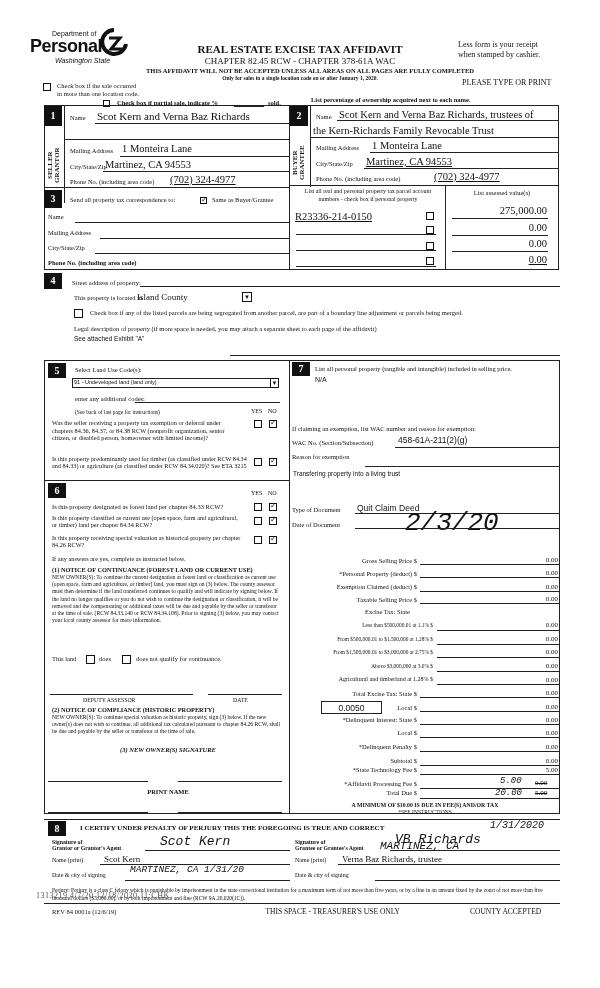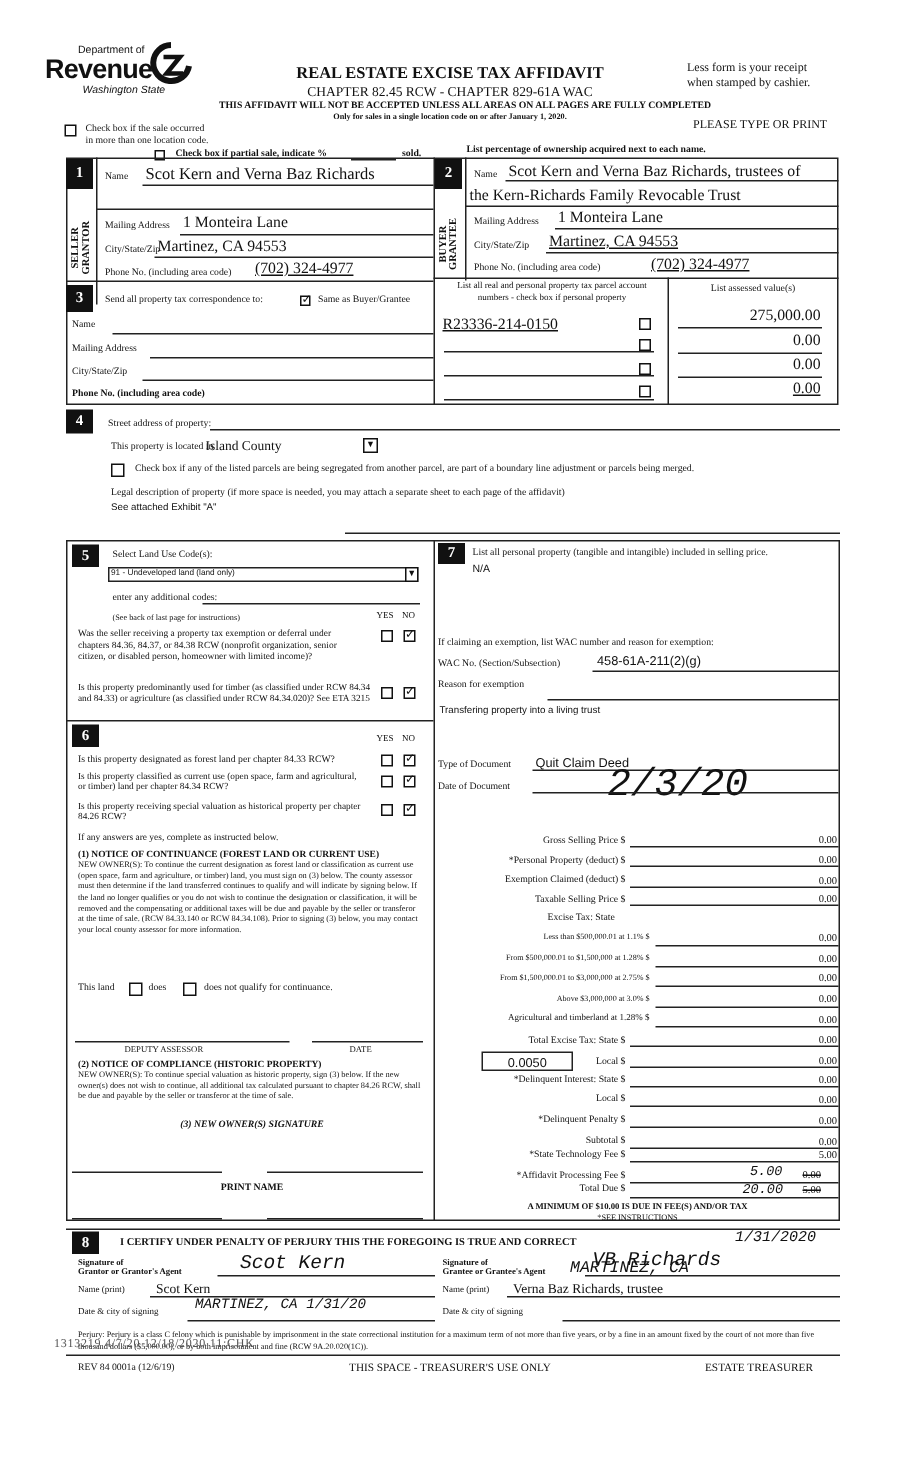--- a/index.html
+++ b/index.html
@@ -20,29 +20,29 @@
   .bold { font-weight: bold; }
   .vert { position: absolute; writing-mode: vertical-rl; transform: rotate(180deg); font-size: 7px; font-weight: bold; text-align: center; line-height: 7px; }
   .dropdown-btn { position: absolute; width: 10px; height: 10px; border: 1px solid #111; font-size: 6px; line-height: 8px; text-align: center; background: #fff; }
   .strike { text-decoration: line-through; }
 </style>
 </head>
 <body>
 
 <div>
   <div class="abs sans" style="left:52px;top:30px;font-size:7px;">Department of</div>
-  <div class="abs sans bold" style="left:30px;top:36px;font-size:18px;letter-spacing:-0.5px;">Revenue</div>
+  <div class="abs sans bold" style="left:30px;top:36px;font-size:18px;letter-spacing:-0.5px;">Personal</div>
   <div class="abs sans" style="left:55px;top:57px;font-size:7px;font-style:italic;">Washington State</div>
   <svg class="abs" style="left:100px;top:28px;" width="28" height="30" viewBox="0 0 28 30">
     <path d="M14 2 A12 12 0 1 0 26 16" fill="none" stroke="#111" stroke-width="4"></path>
     <path d="M9 10 L20 10 L11 21 L22 21" fill="none" stroke="#111" stroke-width="3"></path>
   </svg>
 </div>
 <div class="abs serif bold" style="left:160px;top:43px;width:280px;text-align:center;font-size:11px;">REAL ESTATE EXCISE TAX AFFIDAVIT</div>
-<div class="abs serif" style="left:160px;top:56px;width:280px;text-align:center;font-size:9px;">CHAPTER 82.45 RCW - CHAPTER 829-61A WAC</div>
+<div class="abs serif" style="left:160px;top:56px;width:280px;text-align:center;font-size:9px;">CHAPTER 82.45 RCW - CHAPTER 378-61A WAC</div>
 <div class="abs serif" style="left:458px;top:40px;font-size:8px;">Less form is your receipt</div>
 <div class="abs serif" style="left:458px;top:50px;font-size:8px;">when stamped by cashier.</div>
 <div class="abs serif bold" style="left:110px;top:67px;width:400px;text-align:center;font-size:6.5px;">THIS AFFIDAVIT WILL NOT BE ACCEPTED UNLESS ALL AREAS ON ALL PAGES ARE FULLY COMPLETED</div>
 <div class="abs serif bold" style="left:160px;top:75px;width:280px;text-align:center;font-size:5.5px;">Only for sales in a single location code on or after January 1, 2020.</div>
 <div class="cb" style="left:43px;top:83px;"></div>
 <div class="abs serif" style="left:57px;top:82px;font-size:6.5px;">Check box if the sale occurred</div>
 <div class="abs serif" style="left:57px;top:90px;font-size:6.5px;">in more than one location code.</div>
 <div class="abs serif" style="left:462px;top:78px;font-size:8px;">PLEASE TYPE OR PRINT</div>
 <div class="cb" style="left:103px;top:100px;width:7px;height:7px;"></div>
 <div class="abs serif bold" style="left:117px;top:99px;font-size:6.5px;">Check box if partial sale, indicate %</div>
@@ -340,14 +340,14 @@
   <div class="abs hand" style="left:380px;top:840px;font-size:11px;">MARTINEZ, CA</div>
   <div class="abs hand" style="left:490px;top:820px;font-size:10px;">1/31/2020</div>
   <div class="line" style="left:375px;top:880px;width:185px;"></div>
 
   <div class="abs serif" style="left:52px;top:886px;width:508px;font-size:5.5px;line-height:8px;">Perjury: Perjury is a class C felony which is punishable by imprisonment in the state correctional institution for a maximum term of not more than five years, or by a fine in an amount fixed by the court of not more than five thousand dollars ($5,000.00), or by both imprisonment and fine (RCW 9A.20.020(1C)).</div>
   <div class="abs serif" style="left:36px;top:891px;font-size:8px;color:#555;letter-spacing:0.5px;">1313219  4/7/20  12/18/2020  11:CHK</div>
   <div class="line" style="left:44px;top:903px;width:516px;"></div>
 </div>
 
 <div class="abs serif" style="left:52px;top:908px;font-size:6.5px;">REV 84 0001a (12/6/19)</div>
-<div class="abs serif" style="left:200px;top:907px;width:200px;text-align:center;font-size:7.5px;">THIS SPACE - TREASURER'S USE ONLY</div>
-<div class="abs serif" style="left:470px;top:907px;font-size:7.5px;">ESTATE TREASURER</div>
+<div class="abs serif" style="left:200px;top:907px;width:200px;text-align:right;font-size:7.5px;">THIS SPACE - TREASURER'S USE ONLY</div>
+<div class="abs serif" style="left:470px;top:907px;font-size:7.5px;">COUNTY ACCEPTED</div>
 
 </body></html>

